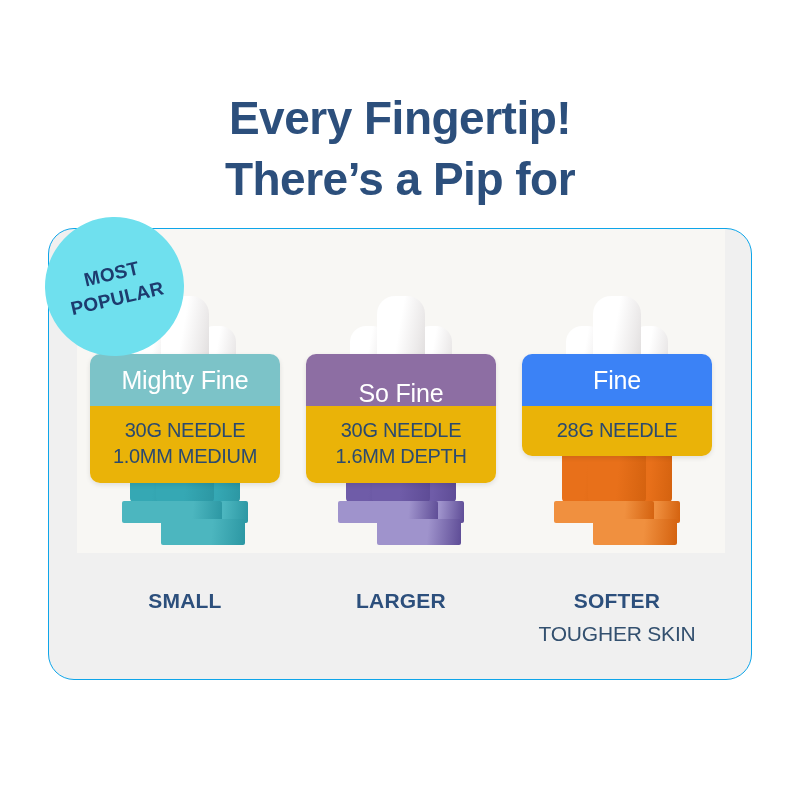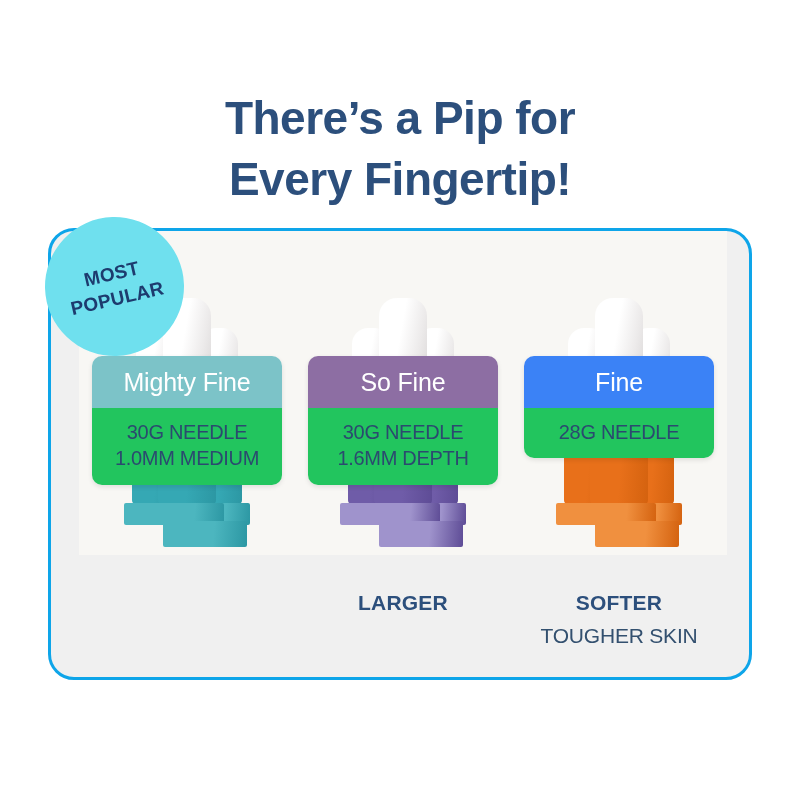--- a/index.html
+++ b/index.html
@@ -31,21 +31,21 @@
   #headline .line { display: block; }
 
   
   #panel {
     position: absolute;
     left: 48px;
     top: 228px;
     width: 704px;
     height: 452px;
     box-sizing: border-box;
-    border: 3px solid #0ea5e9;
+    border: 1px solid #0ea5e9;
     border-radius: 26px;
     background: #f0f0f0;
     overflow: hidden;
   }
 
   
   #stage {
     position: absolute;
     left: 28px;
     top: 0px;
@@ -171,21 +171,21 @@
     align-items: center;
     justify-content: center;
   }
   .card .band span {
     color: #ffffff;
     font-size: 25px;
     line-height: 1;
     letter-spacing: -0.2px;
   }
   .card .spec {
-    background: #22c55e;
+    background: #eab308;
     padding: 11px 0 13px 0;
     text-align: center;
   }
   .card .spec span {
     display: block;
     color: #2b4a6f;
     font-size: 20px;
     line-height: 1.32;
     letter-spacing: -0.3px;
   }
@@ -217,22 +217,22 @@
     position: absolute;
     left: 0;
     top: 360px;
     width: 704px;
   }
 </style>
 </head>
 <body>
 
 <div id="headline">
+  <span class="line">Every Fingertip!</span>
   <span class="line">There’s a Pip for</span>
-  <span class="line">Every Fingertip!</span>
 </div>
 
 <div id="panel">
 
   <div id="stage">
 
     <div class="product p0">
       <div class="lancets">
         <div class="lanc side left">
           <div class="cap"></div>
@@ -275,21 +275,21 @@
         <div class="lanc center">
           <div class="cap"></div>
           <div class="body" style="background: linear-gradient(95deg, rgb(111, 92, 168) 0%, rgb(111, 92, 168) 55%, rgb(94, 76, 150) 100%);"></div>
         </div>
         <div class="flange l" style="background: linear-gradient(95deg, rgb(159, 147, 204) 0%, rgb(159, 147, 204) 60%, rgb(94, 76, 150) 100%);"></div>
         <div class="flange r" style="background: linear-gradient(95deg, rgb(159, 147, 204) 0%, rgb(159, 147, 204) 60%, rgb(94, 76, 150) 100%);"></div>
         <div class="flange c" style="background: linear-gradient(95deg, rgb(159, 147, 204) 0%, rgb(159, 147, 204) 60%, rgb(94, 76, 150) 100%);"></div>
         <div class="foot" style="background: linear-gradient(95deg, rgb(159, 147, 204) 0%, rgb(159, 147, 204) 60%, rgb(94, 76, 150) 100%);"></div>
       </div>
       <div class="card">
-        <div class="band" style="background: rgb(141, 110, 163);">
+        <div class="band" style="background: rgb(141, 110, 163); align-items: flex-end;">
           <span>So Fine</span>
         </div>
         <div class="spec">
           <span>30G NEEDLE</span>
           <span>1.6MM DEPTH</span>
         </div>
       </div>
     </div>
 
     <div class="product p2">
@@ -318,20 +318,21 @@
         <div class="spec">
           <span>28G NEEDLE</span>
         </div>
       </div>
     </div>
 
   </div>
 
   <div id="captions">
     <div class="caption c0">
+      <span class="size">SMALL</span>
     </div>
     <div class="caption c1">
       <span class="size">LARGER</span>
     </div>
     <div class="caption c2">
       <span class="size">SOFTER</span>
       <span class="skin">TOUGHER SKIN</span>
     </div>
   </div>
 

